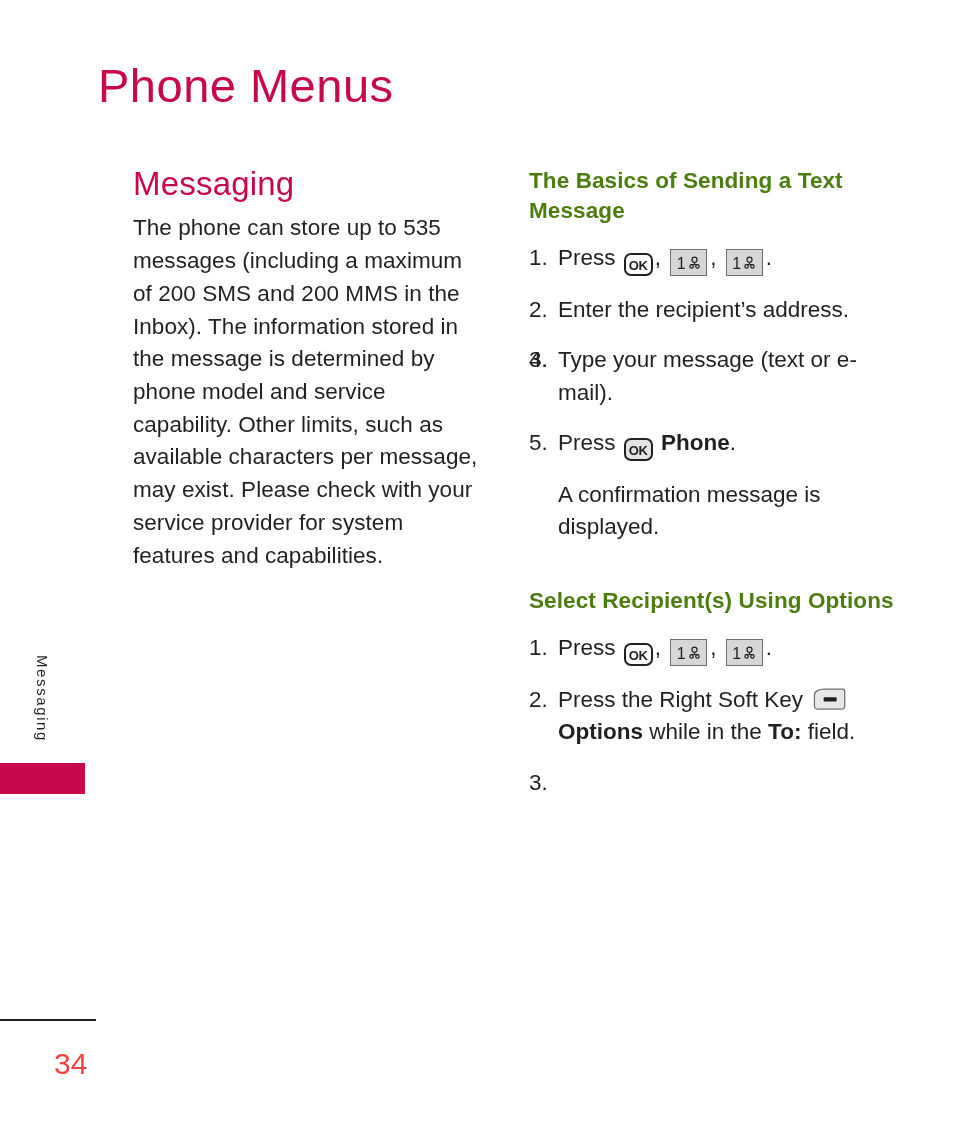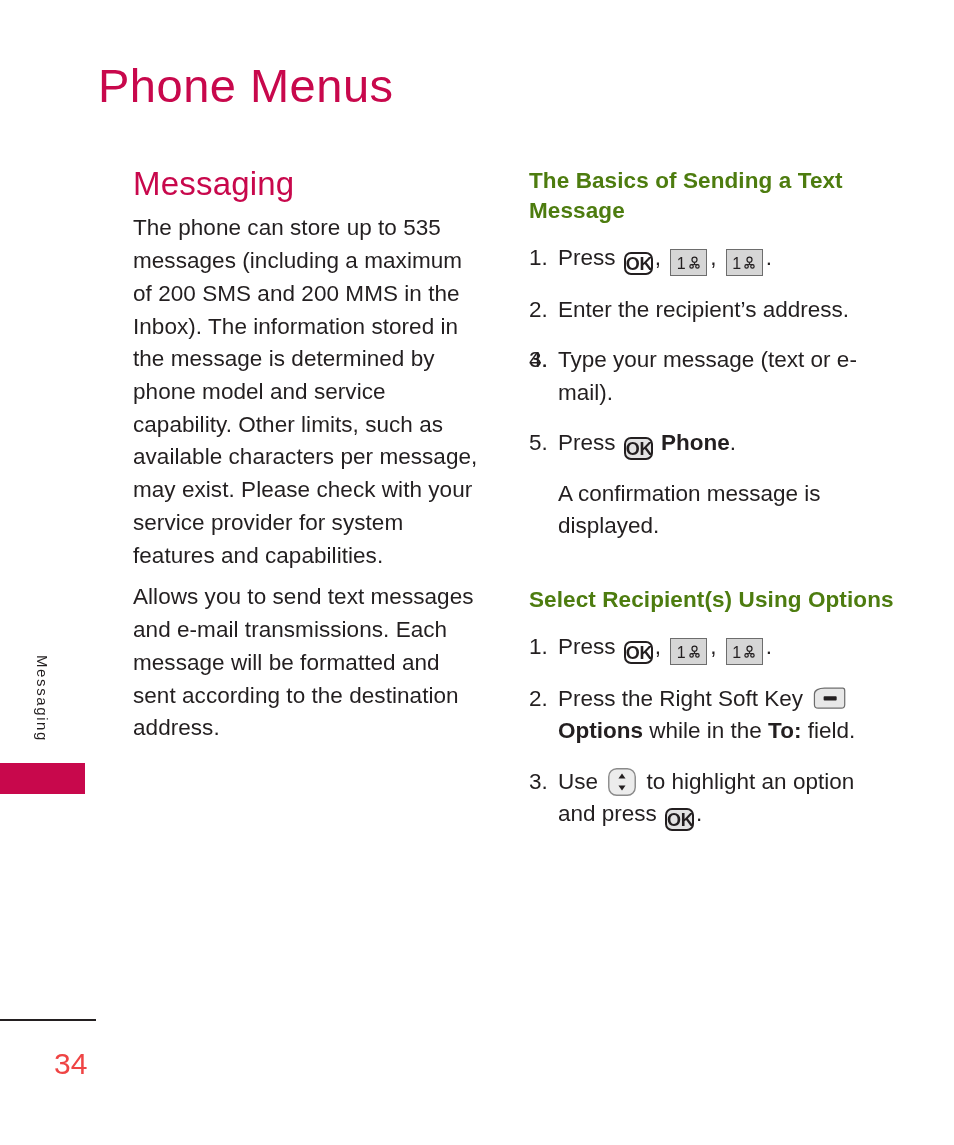--- a/index.html
+++ b/index.html
@@ -131,24 +131,24 @@
     position: relative;
   }
 
   
   .key-ok {
     width: 29px;
     height: 23px;
     border: 2px solid #231f20;
     border-radius: 7px;
     background: #ffffff;
-    font-size: 18px;
+    font-size: 13px;
     font-weight: 600;
     line-height: 21px;
-    text-align: left;
+    text-align: center;
     letter-spacing: -0.2px;
     margin: 0 2px;
     font-family: "Liberation Sans", sans-serif;
     color: #231f20;
     box-sizing: border-box;
   }
   .key-ok.filled { background: #e3e3e3; }
 
   
   .key-num {
@@ -217,21 +217,20 @@
 
   <div class="side-tab-label">Messaging</div>
   <div class="side-tab-block"></div>
 
   <div class="page-title">Phone Menus</div>
 
   <div class="col col-left">
     <h2 class="section-heading">Messaging</h2>
     <p class="body-text">The phone can store up to 535 messages (including a maximum of 200 SMS and 200 MMS in the Inbox). The information stored in the message is determined by phone model and service capability. Other limits, such as available characters per message, may exist. Please check with your service provider for system features and capabilities.</p>
 
-    <p class="body-text">Allows you to send text messages and e-mail transmissions. Each message will be formatted and sent according to the destination address.</p>
   </div>
 
   <div class="col col-right">
 
     <h3 class="bold-heading">The Basics of Sending a Text Message</h3>
 
     <ol class="steps">
         <li><span class="num">1.</span><span>Press <span class="key key-ok">OK</span>, <span class="key key-num"><span class="digit">1</span><span class="vm"><svg viewBox="0 0 16 16" width="13" height="13">
                   <circle cx="8" cy="4.6" r="3.1" fill="none" stroke="#231f20" stroke-width="1.5"></circle>
                   <line x1="8" y1="7.7" x2="8" y2="10.4" stroke="#231f20" stroke-width="1.5"></line>
@@ -266,23 +265,19 @@
                   <circle cx="8" cy="4.6" r="3.1" fill="none" stroke="#231f20" stroke-width="1.5"></circle>
                   <line x1="8" y1="7.7" x2="8" y2="10.4" stroke="#231f20" stroke-width="1.5"></line>
                   <line x1="3.4" y1="10.6" x2="12.6" y2="10.6" stroke="#231f20" stroke-width="1.3"></line>
                   <circle cx="4.4" cy="12.8" r="2.1" fill="none" stroke="#231f20" stroke-width="1.5"></circle>
                   <circle cx="11.6" cy="12.8" r="2.1" fill="none" stroke="#231f20" stroke-width="1.5"></circle>
                 </svg></span></span>.</span></li>
         <li><span class="num">2.</span><span>Press the Right Soft Key <span class="key key-soft"><svg viewBox="0 0 44 30" width="34" height="23">
                 <path d="M3 9 C3 4 9 1.5 16 1.5 L40 1.5 C42 1.5 42.5 2.5 42.5 5 L42.5 23 C42.5 26 41 27.5 38 27.5 L8 27.5 C4.5 27.5 3 26 3 23 Z" fill="#e8e8e8" stroke="#6d6d6d" stroke-width="1.6"></path>
                 <rect x="15" y="12" width="17" height="5.5" rx="1.2" fill="#231f20"></rect>
               </svg></span> <span class="b">Options</span> while in the <span class="b">To:</span> field.</span></li>
-        <li><span class="num">3.</span><span>Use <span class="key key-nav"><svg viewBox="0 0 34 34" width="30" height="30">
-                <rect x="2" y="2" width="30" height="30" rx="9" fill="#ececec" stroke="#8a8a8a" stroke-width="1.6"></rect>
-                <polygon points="17,7.5 21,13 13,13" fill="#231f20"></polygon>
-                <polygon points="17,26.5 21,21 13,21" fill="#231f20"></polygon>
-              </svg></span> to highlight an option and press <span class="key key-ok filled">OK</span>.</span></li>
+        <li><span class="num">3.</span></li>
       </ol>
   </div>
 
   <div class="footer-rule"></div>
   <div class="page-number">34</div>
 </div>
 
 </body></html>

